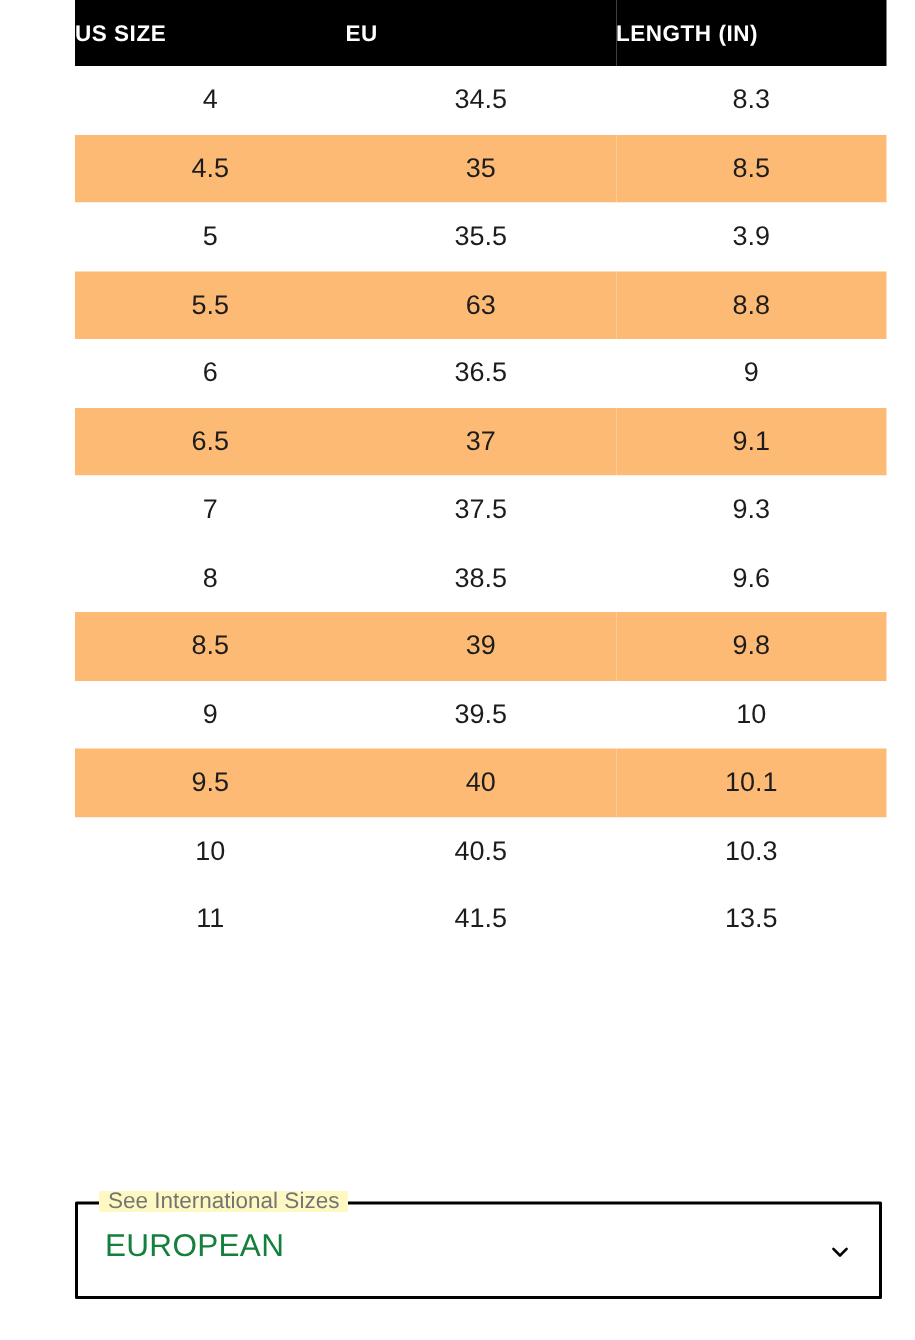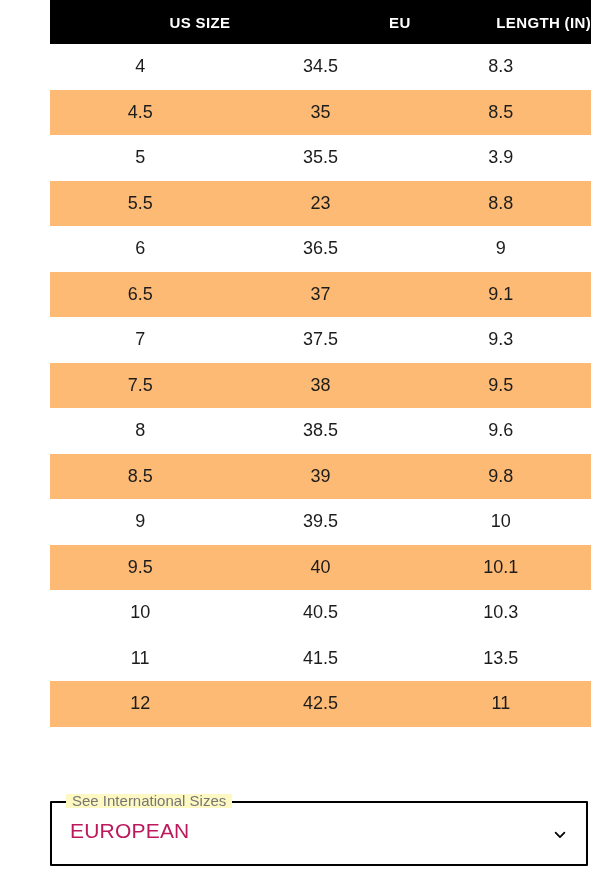--- a/index.html
+++ b/index.html
@@ -32,21 +32,21 @@
 
   table.size-table thead tr {
     background: #000000;
   }
 
   table.size-table thead th {
     color: #ffffff;
     font-size: 15px;
     font-weight: 700;
     letter-spacing: 0.35px;
-    text-align: right;
+    text-align: left;
     height: 44px;
     padding: 0;
     vertical-align: middle;
     border: none;
   }
 
   table.size-table tbody td {
     font-size: 18px;
     font-weight: 400;
     color: #1c1c1c;
@@ -97,21 +97,21 @@
     font-size: 15px;
     white-space: nowrap;
     z-index: 2;
   }
 
   .select-value {
     position: absolute;
     left: 20px;
     top: 25px;
     font-size: 21px;
-    color: #be185d;
+    color: #15803d;
     letter-spacing: 0.2px;
   }
 
   .select-arrow {
     position: absolute;
     right: 16px;
     top: 29px;
     width: 24px;
     height: 24px;
     display: flex;
@@ -143,43 +143,38 @@
           <td>35</td>
           <td>8.5</td>
         </tr>
         <tr class="odd-row">
           <td>5</td>
           <td>35.5</td>
           <td>3.9</td>
         </tr>
         <tr class="even-row">
           <td>5.5</td>
-          <td>23</td>
+          <td>63</td>
           <td>8.8</td>
         </tr>
         <tr class="odd-row">
           <td>6</td>
           <td>36.5</td>
           <td>9</td>
         </tr>
         <tr class="even-row">
           <td>6.5</td>
           <td>37</td>
           <td>9.1</td>
         </tr>
         <tr class="odd-row">
           <td>7</td>
           <td>37.5</td>
           <td>9.3</td>
         </tr>
-        <tr class="even-row">
-          <td>7.5</td>
-          <td>38</td>
-          <td>9.5</td>
-        </tr>
         <tr class="odd-row">
           <td>8</td>
           <td>38.5</td>
           <td>9.6</td>
         </tr>
         <tr class="even-row">
           <td>8.5</td>
           <td>39</td>
           <td>9.8</td>
         </tr>
@@ -195,25 +190,20 @@
         </tr>
         <tr class="odd-row">
           <td>10</td>
           <td>40.5</td>
           <td>10.3</td>
         </tr>
         <tr class="odd-row">
           <td>11</td>
           <td>41.5</td>
           <td>13.5</td>
-        </tr>
-        <tr class="even-row">
-          <td>12</td>
-          <td>42.5</td>
-          <td>11</td>
         </tr>
       </tbody>
   </table>
 </div>
 
 <div class="select-field">
   <span class="select-legend">See International Sizes</span>
   <span class="select-outline"></span>
   <span class="select-value">EUROPEAN</span>
   <span class="select-arrow">

